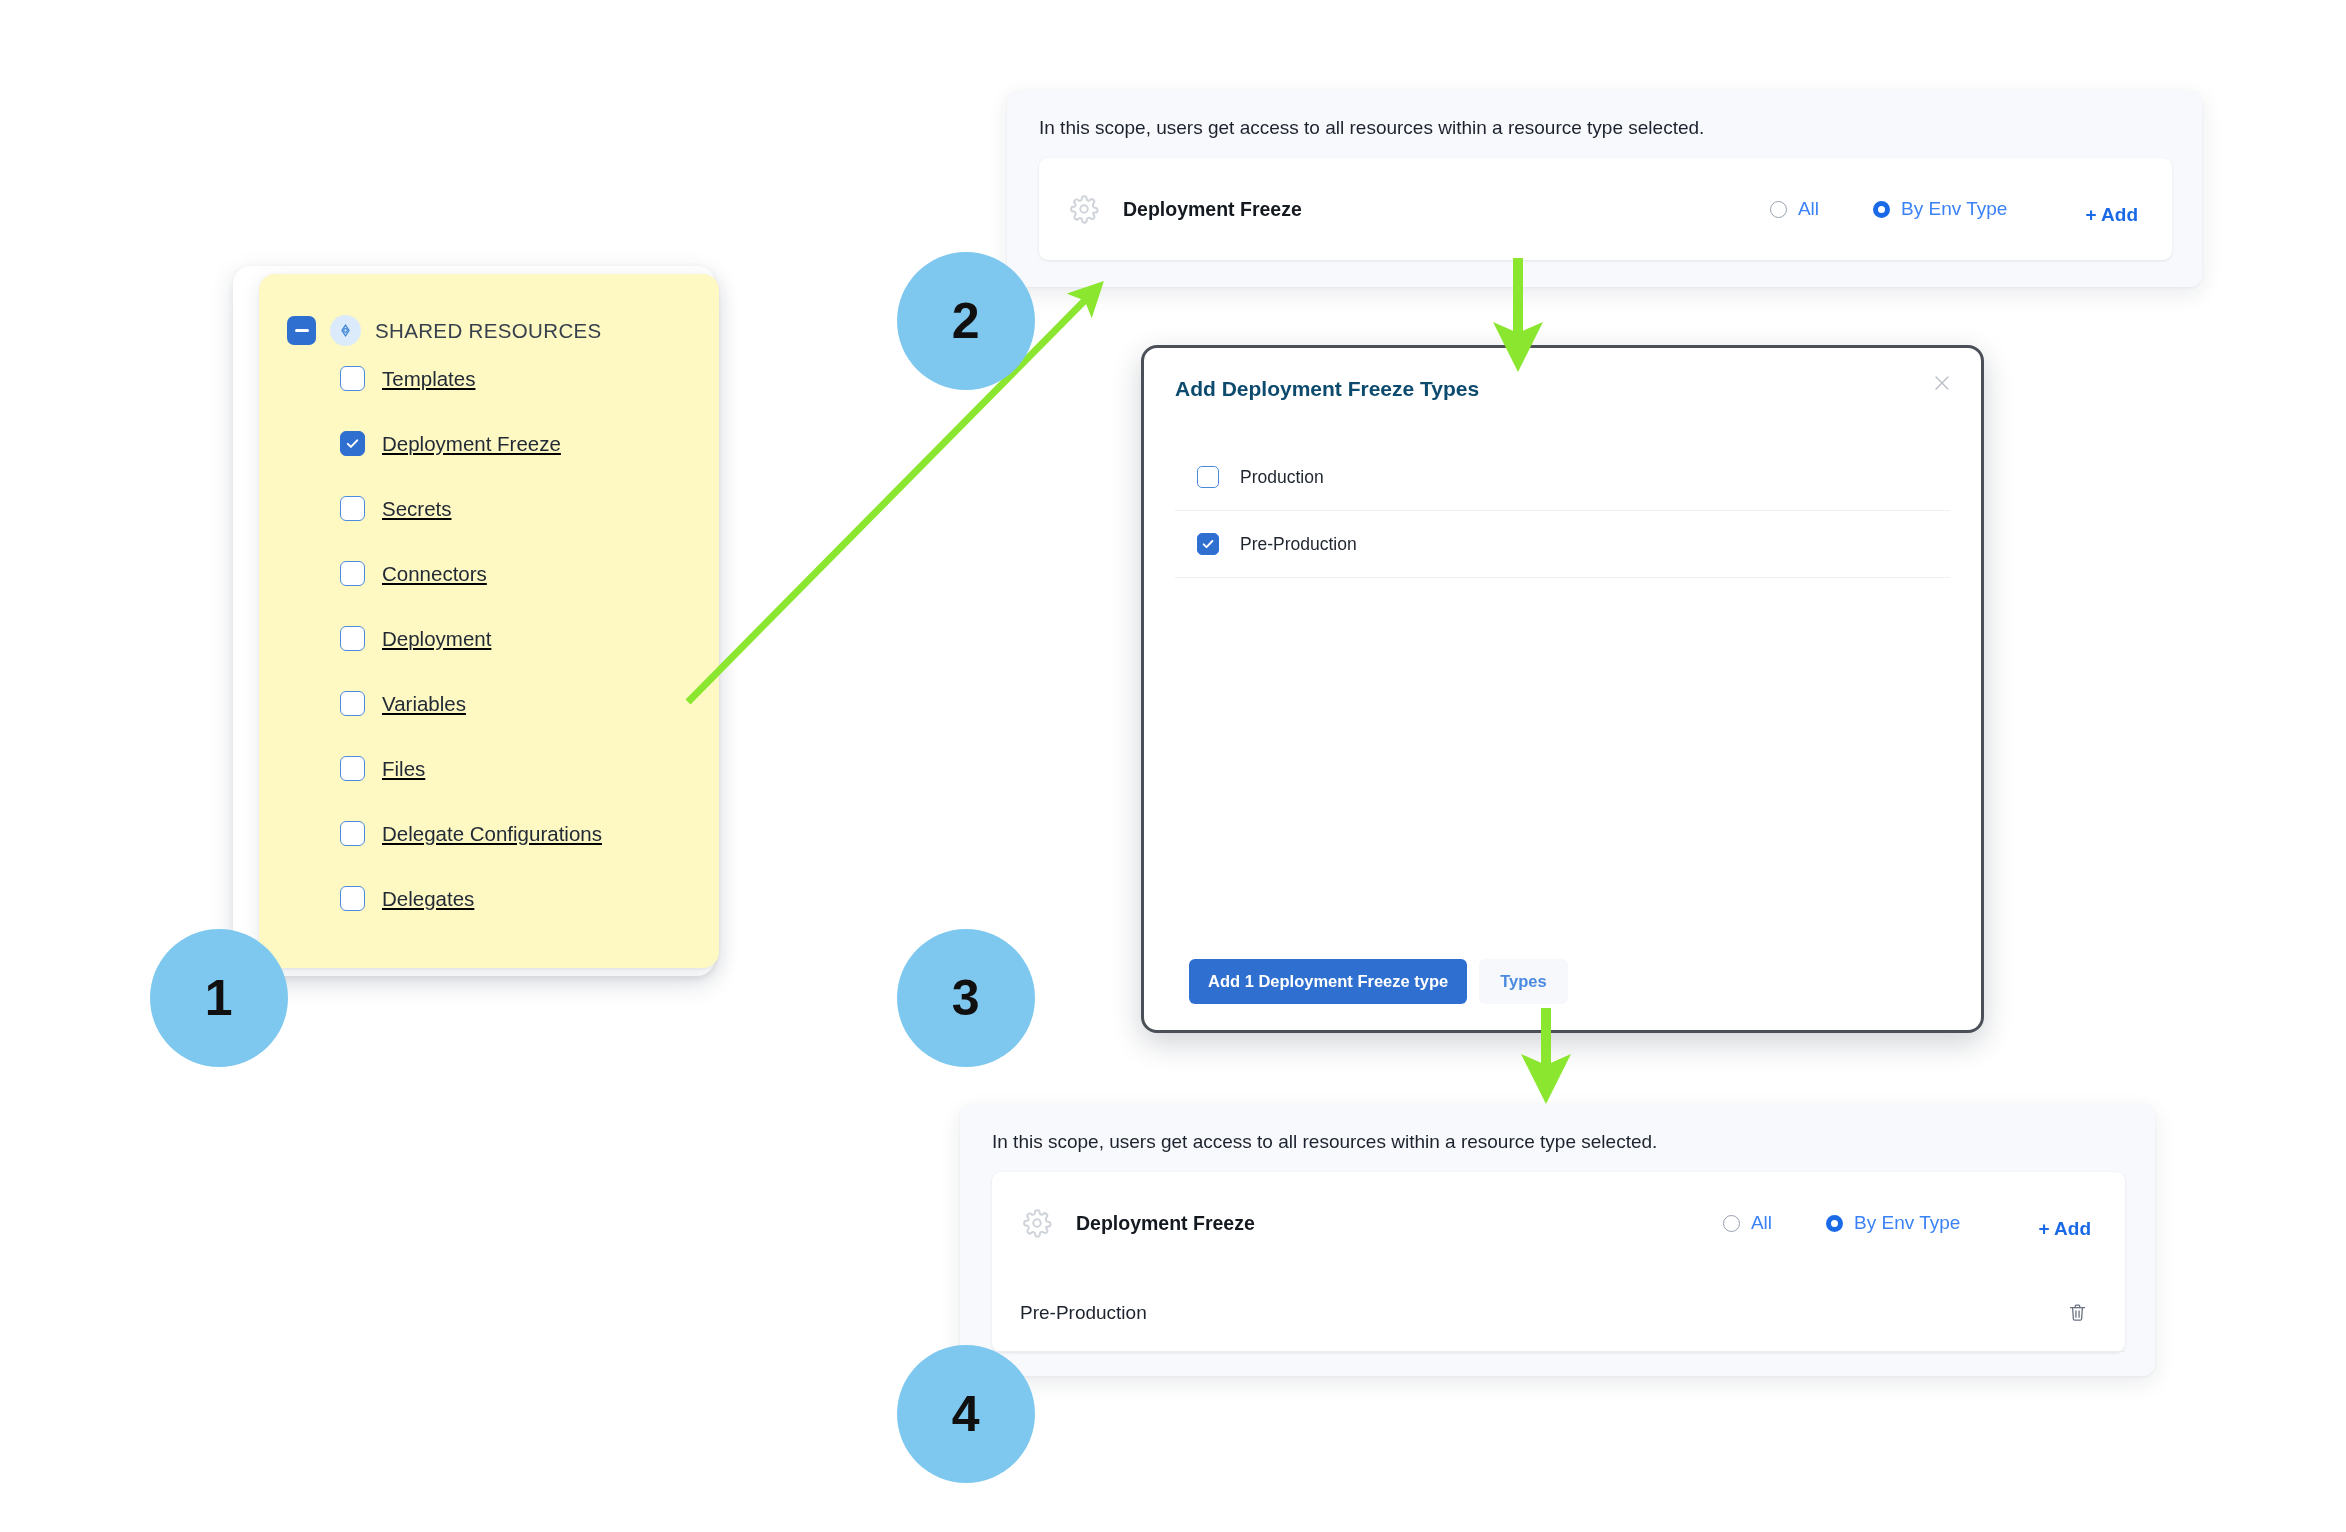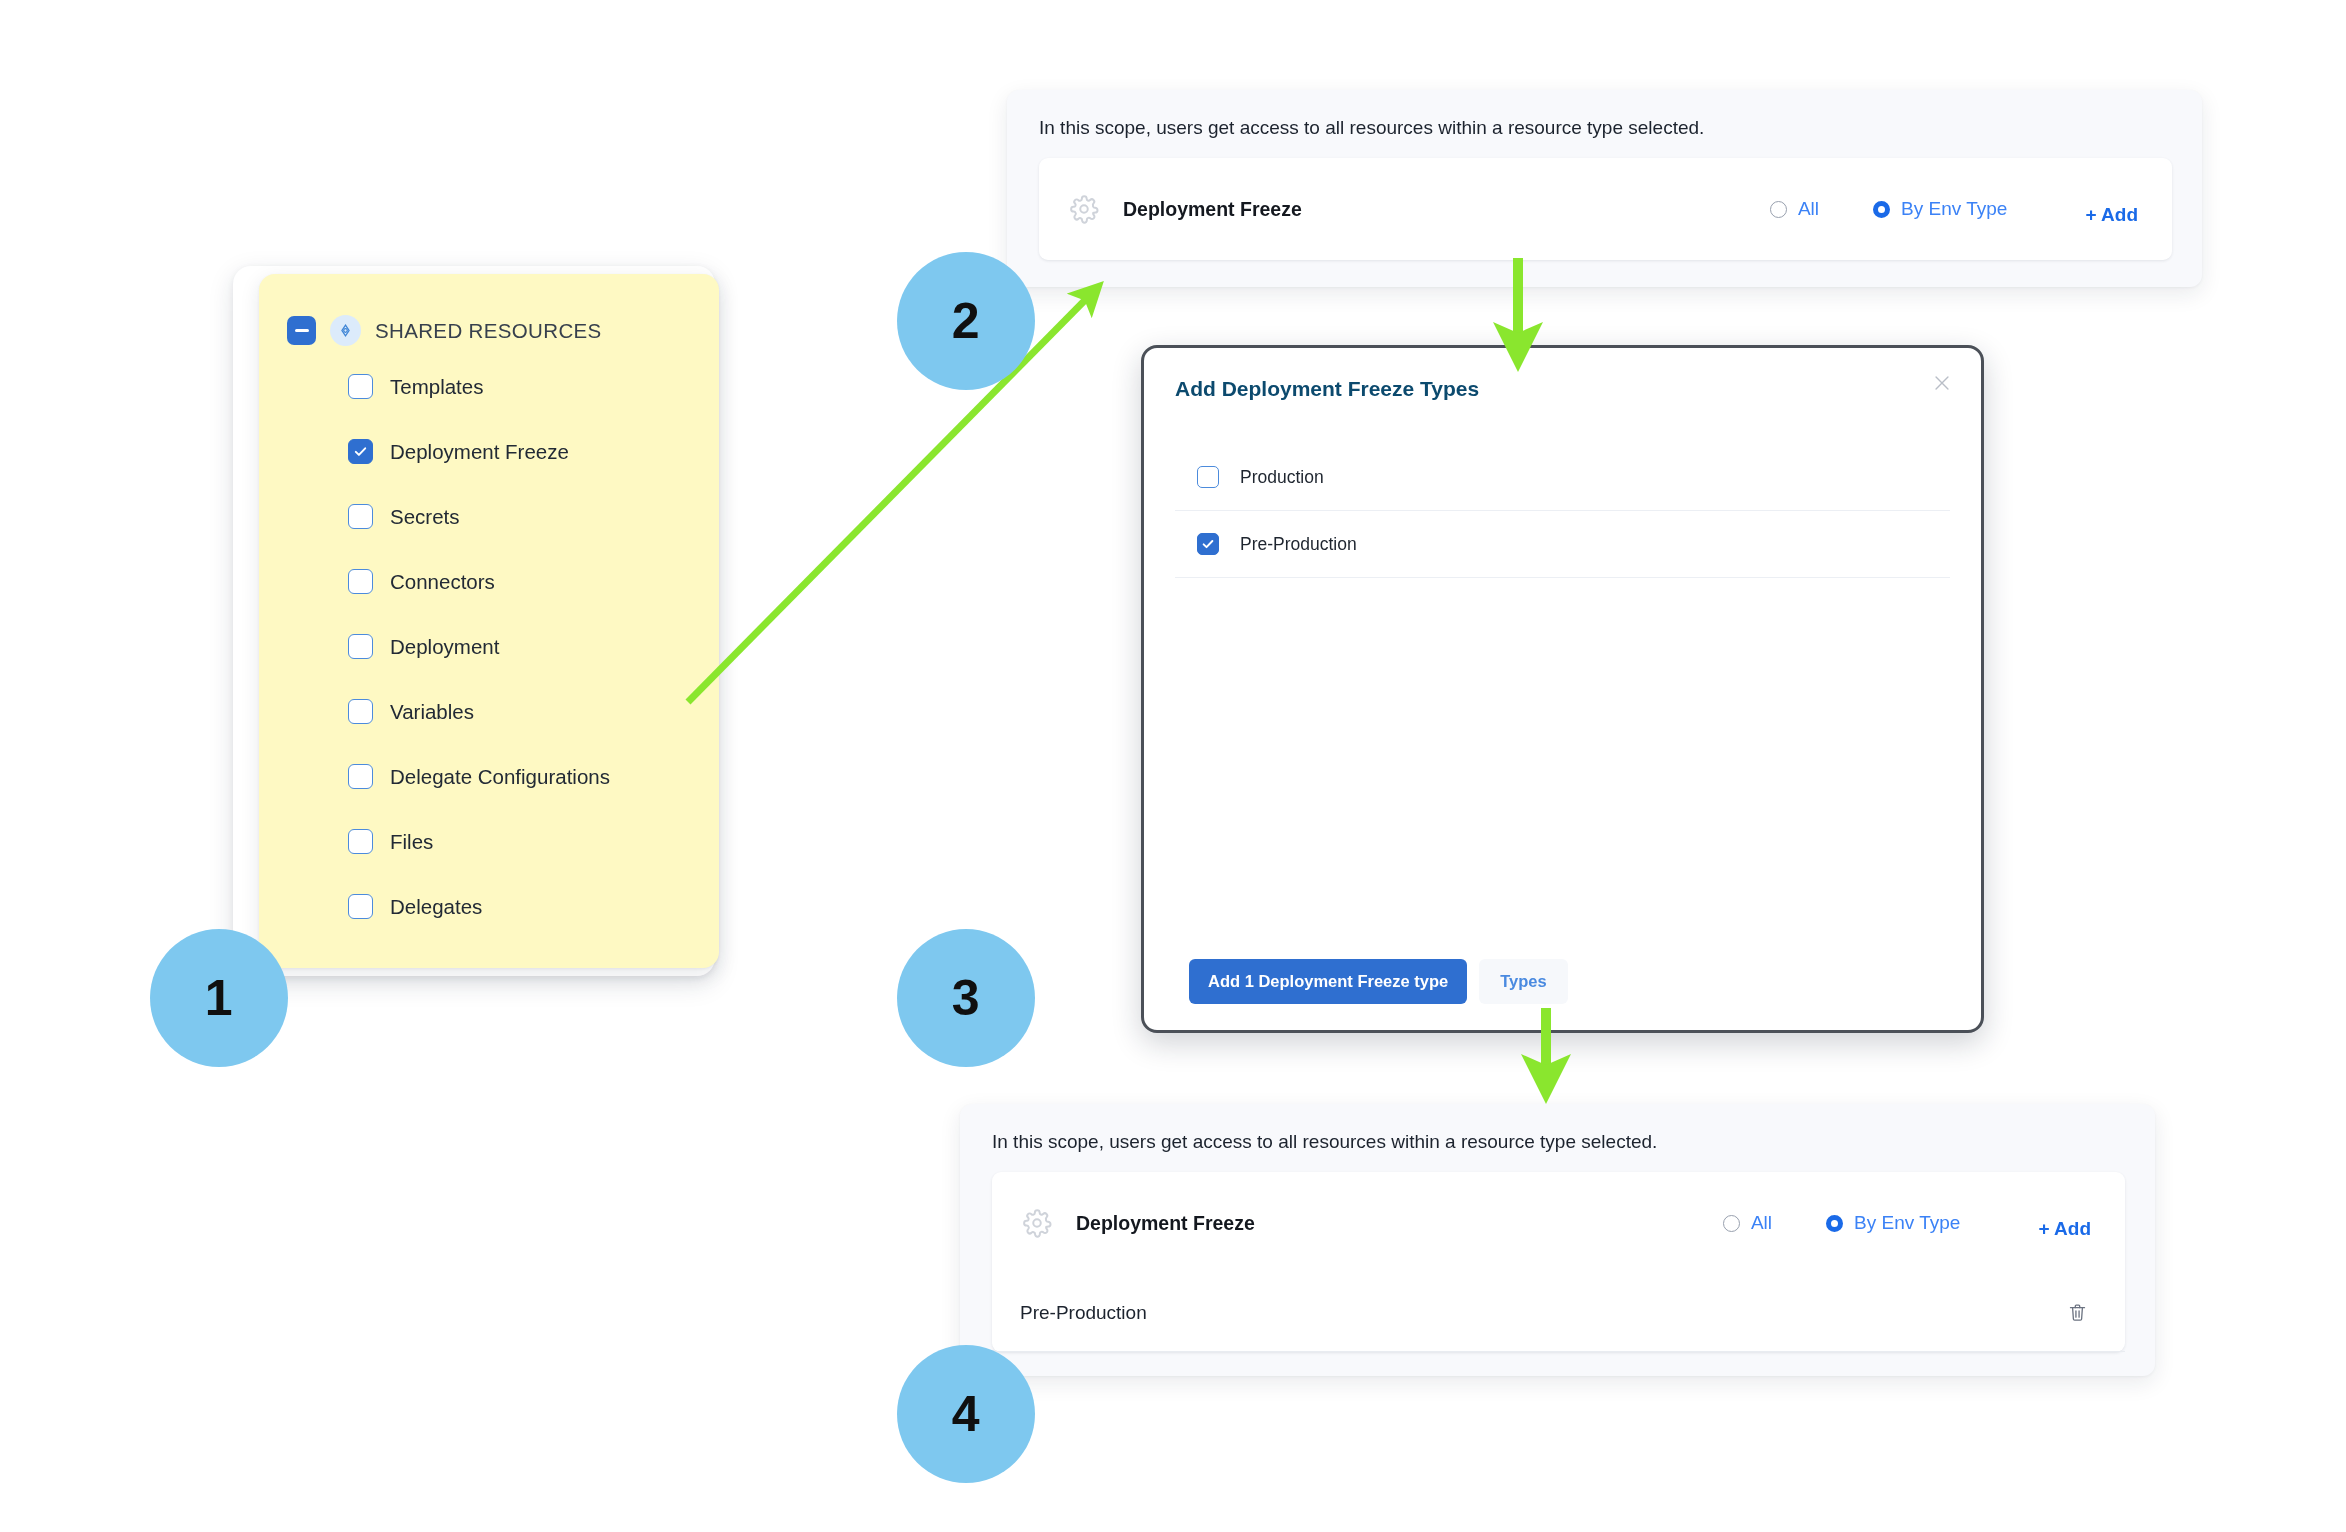--- a/index.html
+++ b/index.html
@@ -115,22 +115,23 @@
   .res-title {
     font-size: 20.5px;
     font-weight: 500;
     color: #37404d;
     letter-spacing: 0.35px;
     white-space: nowrap;
   }
 
   .res-list {
     padding: 0;
-    margin: 8px;
+    margin: 0;
     list-style: none;
+    text-decoration: underline;
   }
   .res-item {
     display: flex;
     align-items: center;
     gap: 17px;
     height: 65px;
     padding-left: 81px;
   }
   .cbx {
     width: 25px;
@@ -418,27 +419,27 @@
       <li class="res-item">
         <span class="cbx">
           
         </span>
         <span class="res-label">Variables</span>
       </li>
       <li class="res-item">
         <span class="cbx">
           
         </span>
+        <span class="res-label">Files</span>
+      </li>
+      <li class="res-item">
+        <span class="cbx">
+          
+        </span>
         <span class="res-label">Delegate Configurations</span>
-      </li>
-      <li class="res-item">
-        <span class="cbx">
-          
-        </span>
-        <span class="res-label">Files</span>
       </li>
       <li class="res-item">
         <span class="cbx">
           
         </span>
         <span class="res-label">Delegates</span>
       </li>
     </ul>
   </div>
 

